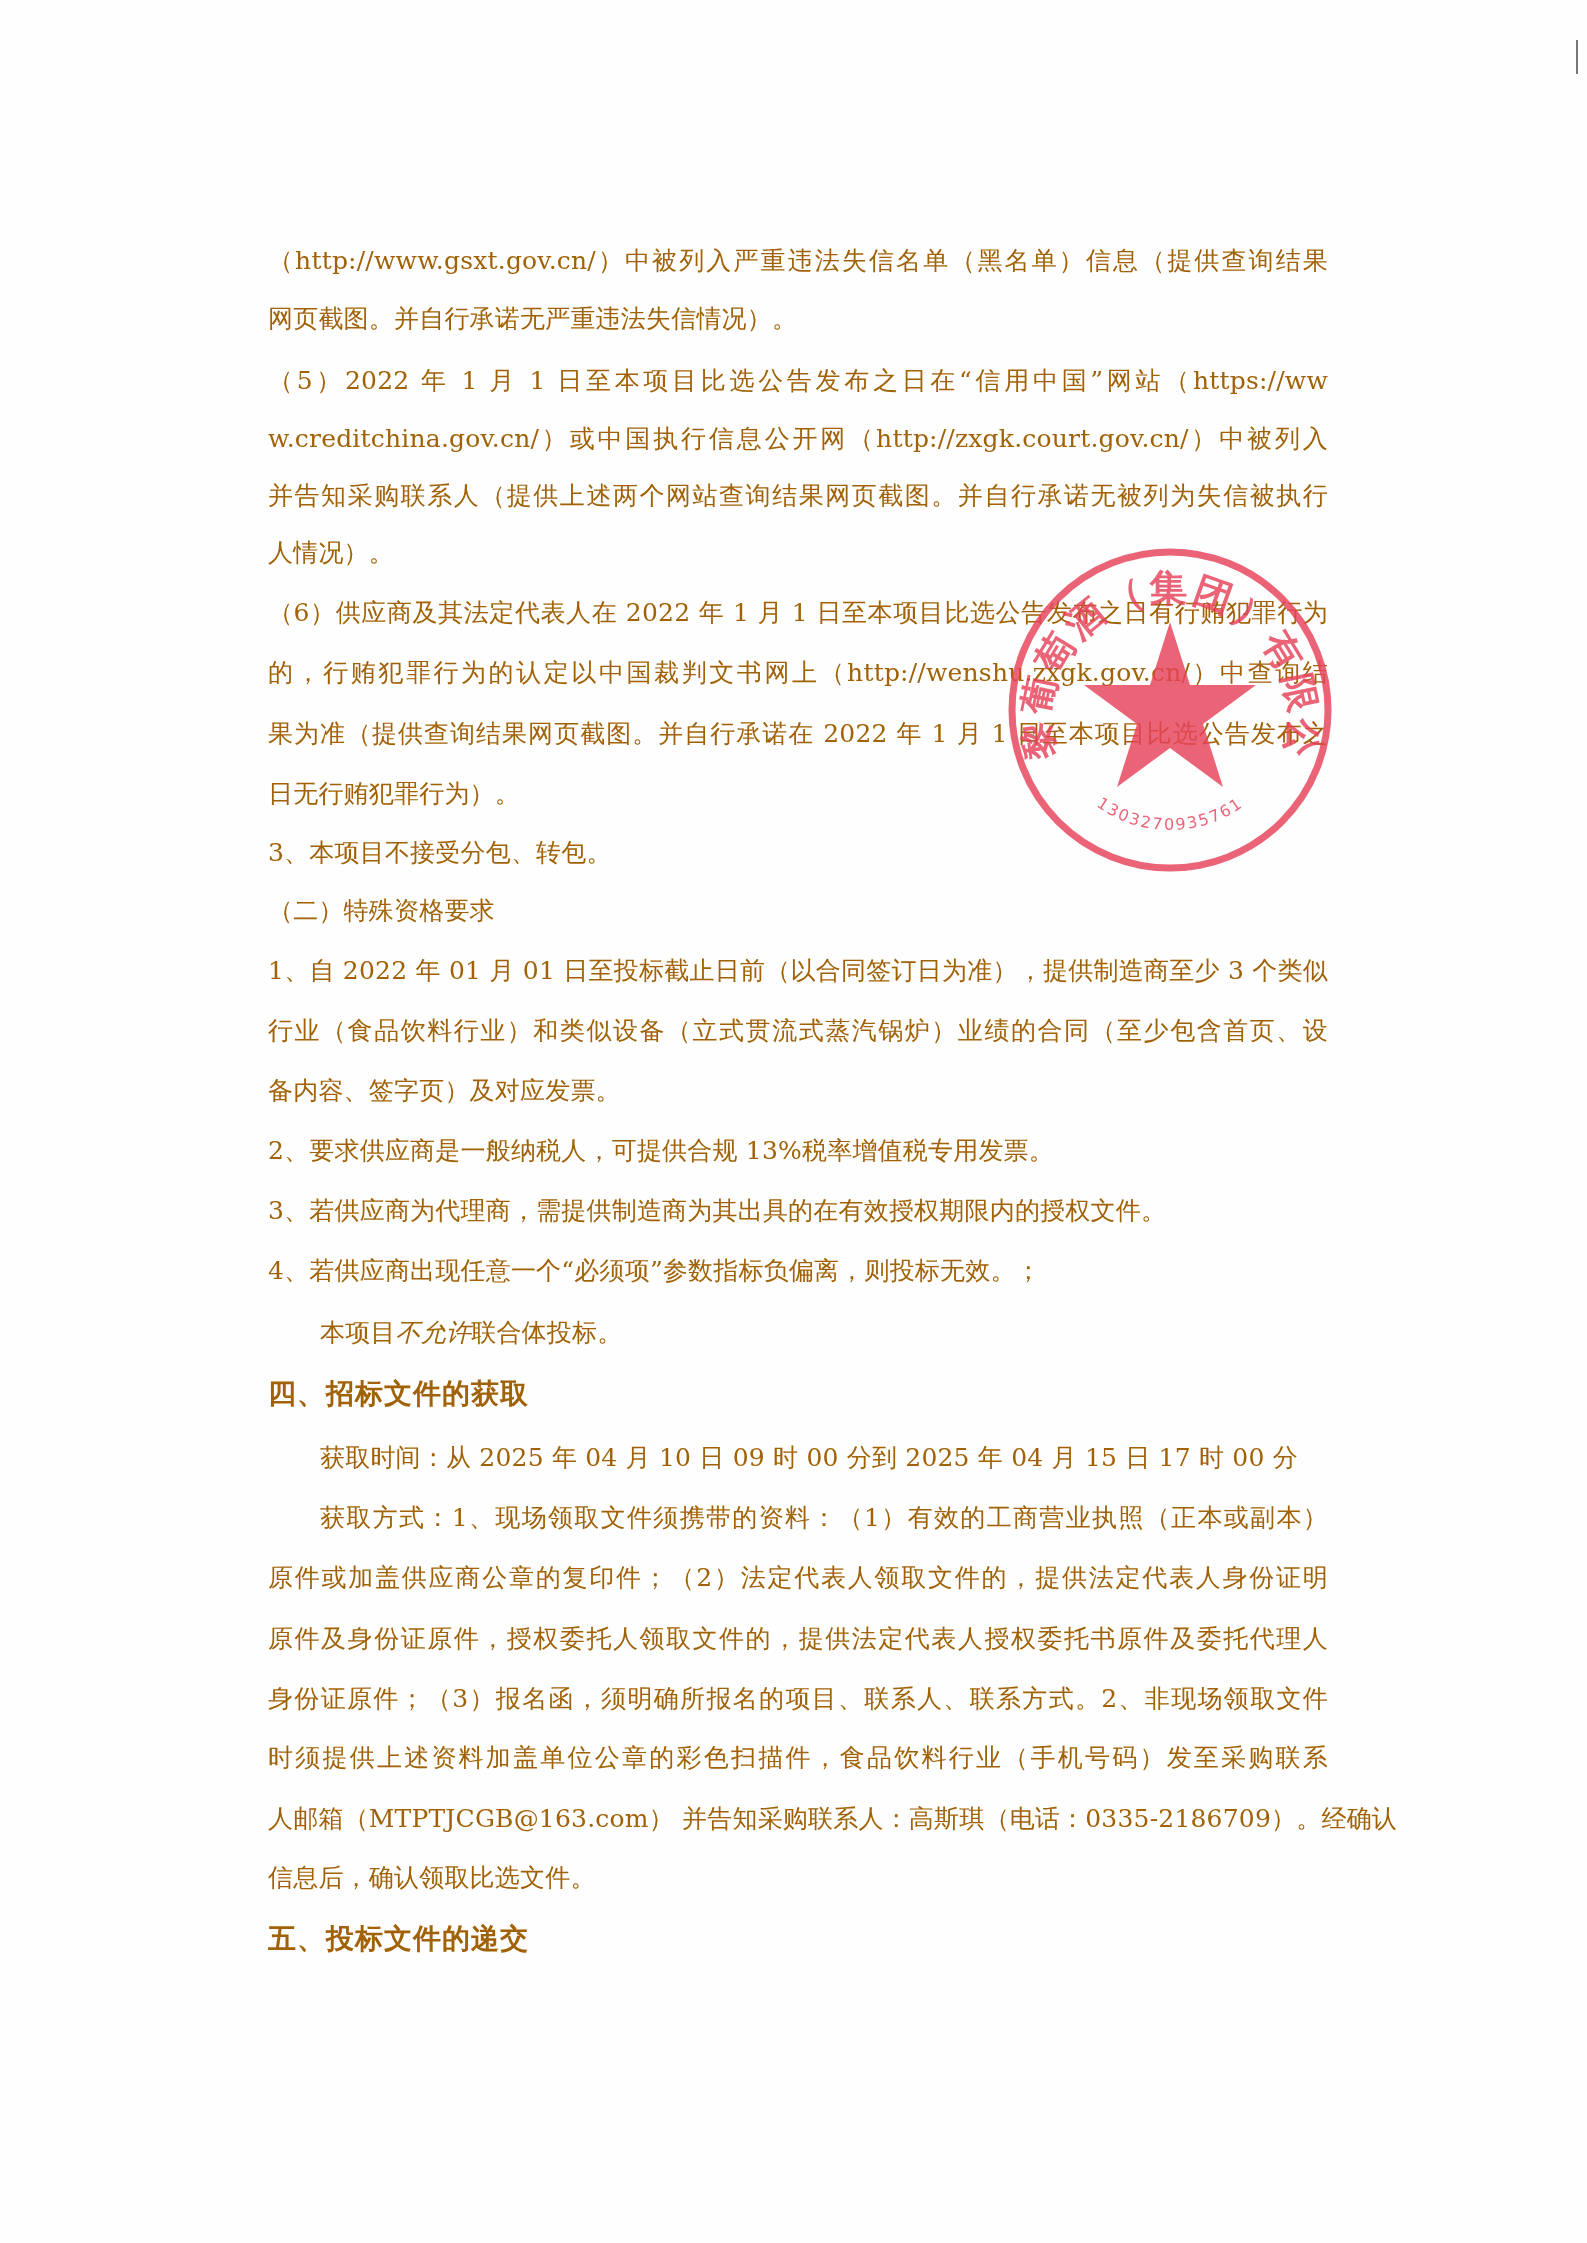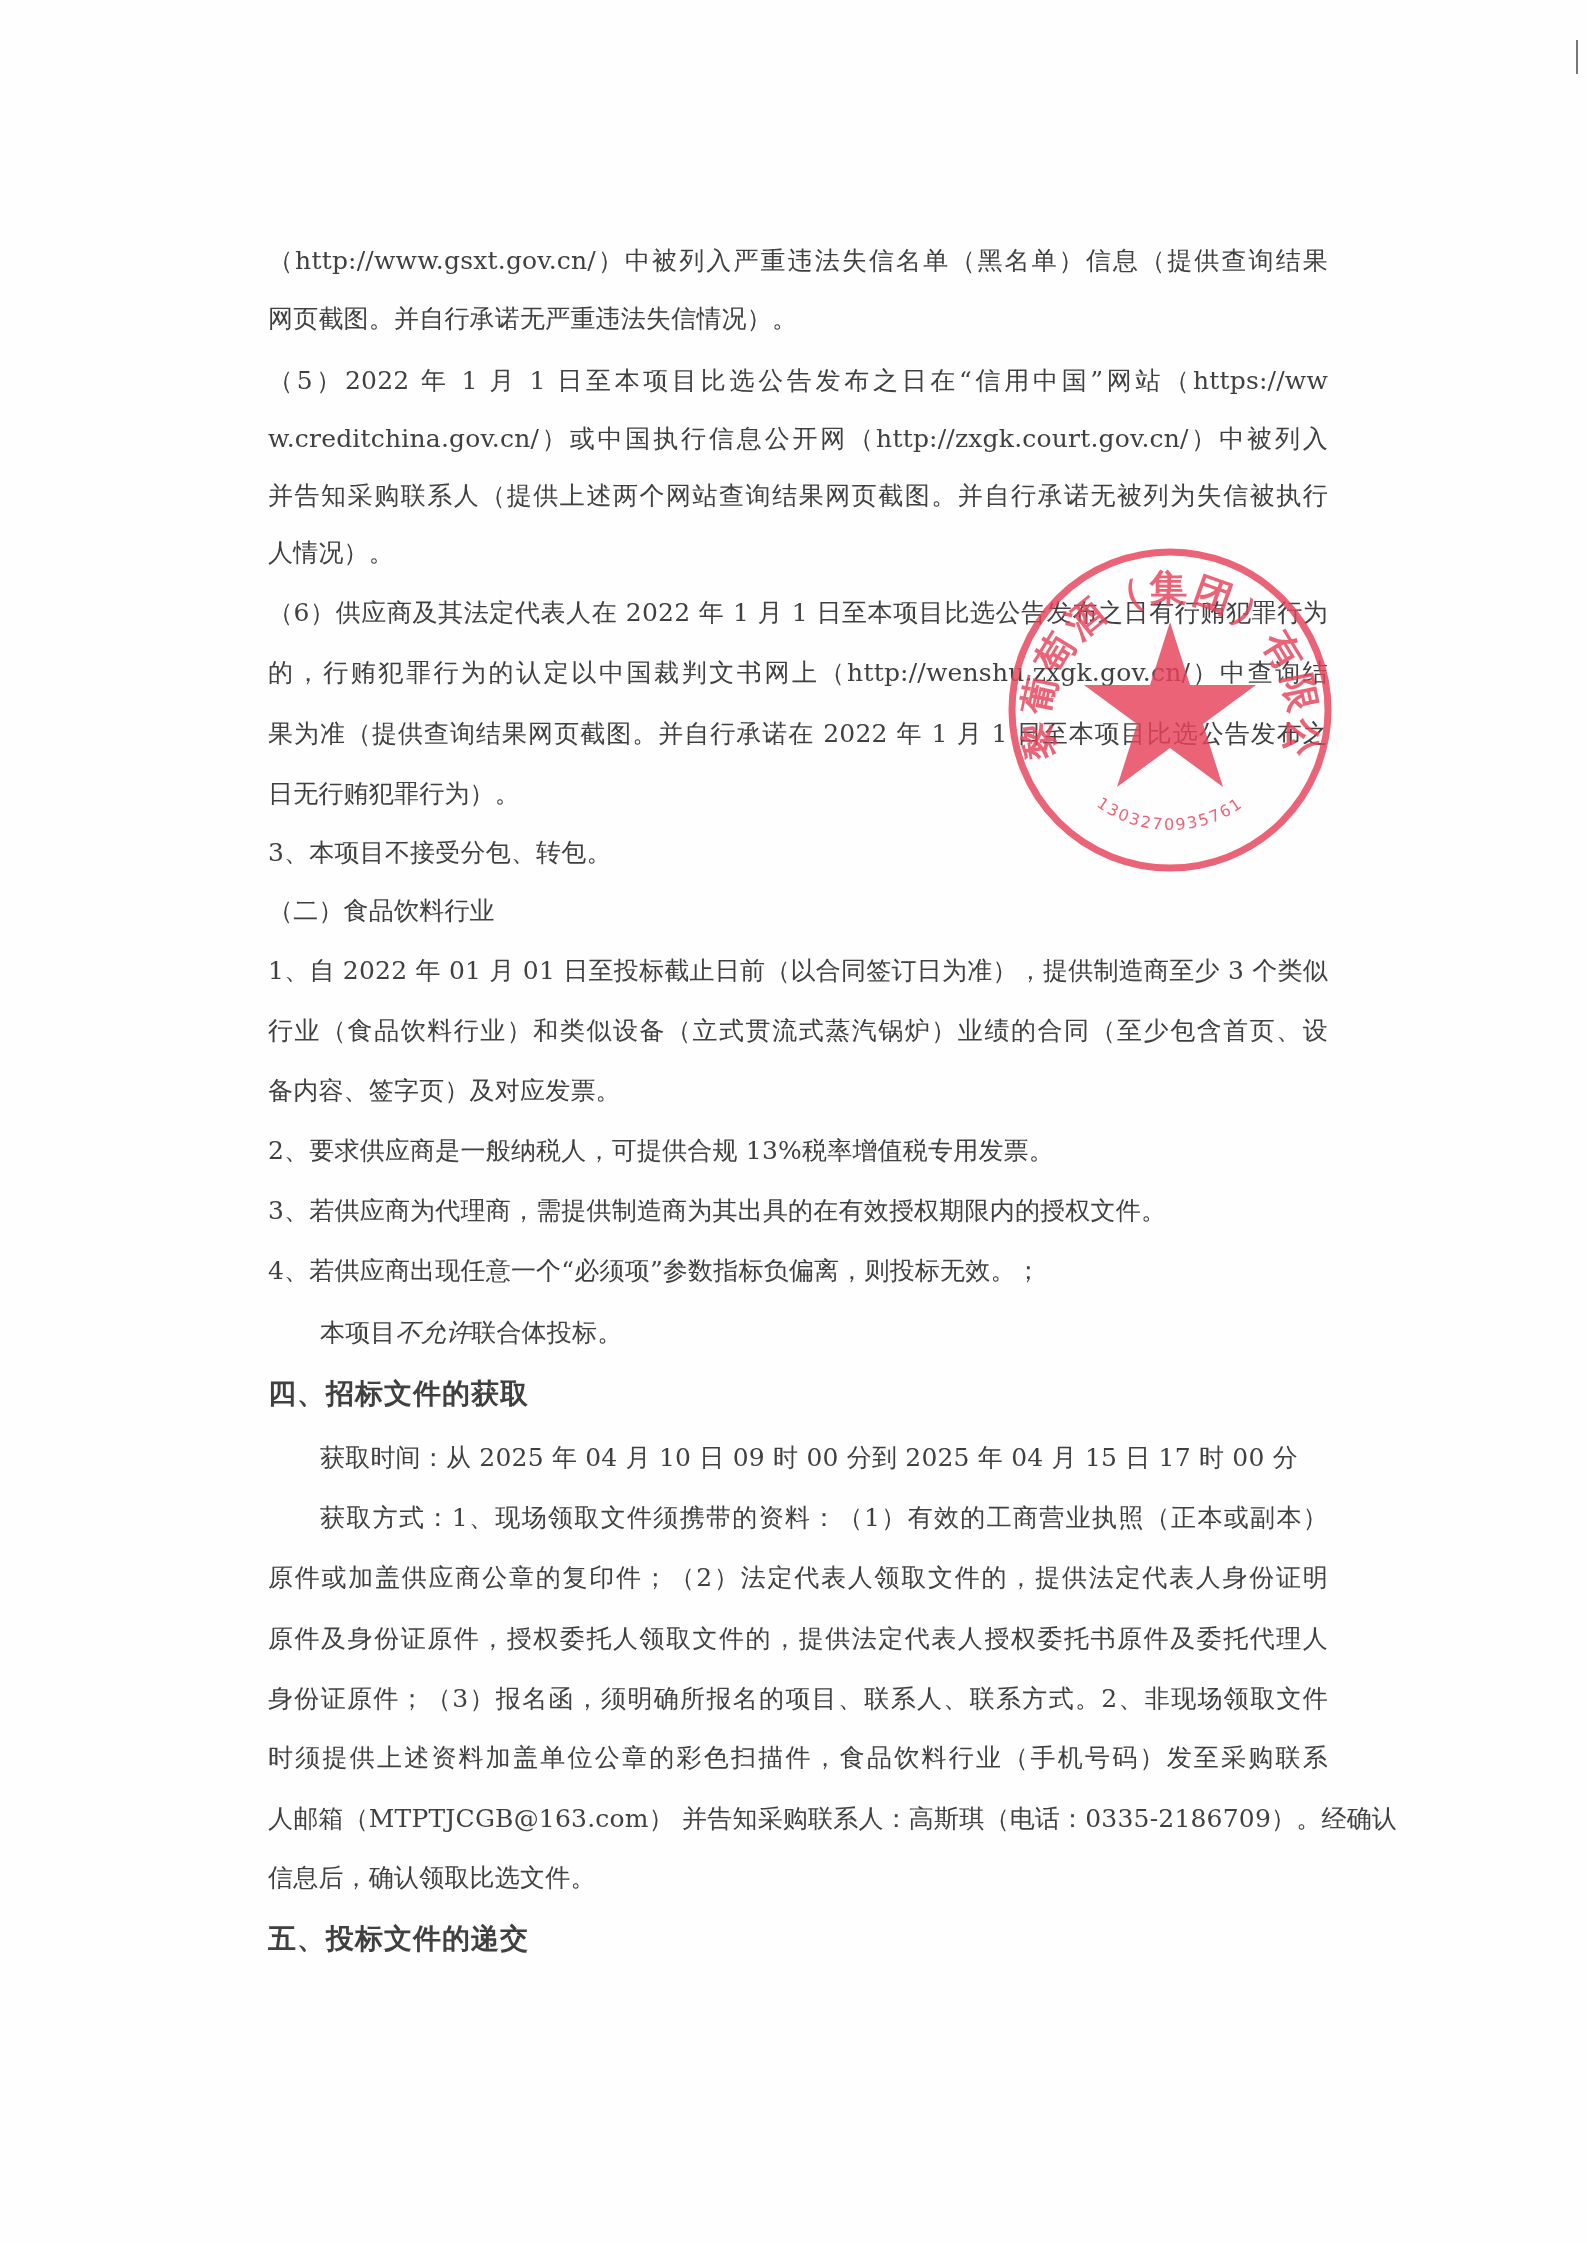--- a/index.html
+++ b/index.html
@@ -1,21 +1,21 @@
 <!DOCTYPE html>
 <html><head>
   <meta charset="utf-8">
   <style>
     html, body { margin: 0; padding: 0; background: #ffffff; }
     body { width: 1587px; height: 2243px; position: relative; overflow: hidden; }
     .page {
       position: absolute; left: 0; top: 0; width: 1587px; height: 2243px;
       background: #fefefe;
       font-family: "DejaVu Serif", "Liberation Serif", serif;
-      color: #404040;
+      color: #a16207;
     }
     .edge-mark { position: absolute; left: 1576px; top: 40px; width: 2px; height: 34px; background: #777; }
     .content { position: absolute; left: 268px; top: 245px; width: 1060px; }
     .line {
       position: absolute; left: 0; width: 1060px;
       font-size: 25px; line-height: 32px; white-space: nowrap; letter-spacing: 0.2px;
       text-align: justify; text-align-last: justify;
     }
     .line.last { text-align: center; text-align-last: left; }
     .indent { padding-left: 52px; box-sizing: border-box; }
@@ -41,21 +41,21 @@
     <div class="line" style="top:178px">w.creditchina.gov.cn/）或中国执行信息公开网（http://zxgk.court.gov.cn/）中被列入</div>
     <div class="line" style="top:235px">并告知采购联系人（提供上述两个网站查询结果网页截图。并自行承诺无被列为失信被执行</div>
     <div class="line last" style="top:292px">人情况）。</div>
 
     <div class="line" style="top:352px">（6）供应商及其法定代表人在 2022 年 1 月 1 日至本项目比选公告发布之日有行贿犯罪行为</div>
     <div class="line" style="top:412px">的，行贿犯罪行为的认定以中国裁判文书网上（http://wenshu.zxgk.gov.cn/）中查询结</div>
     <div class="line" style="top:473px">果为准（提供查询结果网页截图。并自行承诺在 2022 年 1 月 1 日至本项目比选公告发布之</div>
     <div class="line last" style="top:533px">日无行贿犯罪行为）。</div>
 
     <div class="line last" style="top:592px">3、本项目不接受分包、转包。</div>
-    <div class="line last" style="top:650px">（二）食品饮料行业</div>
+    <div class="line last" style="top:650px">（二）特殊资格要求</div>
 
     <div class="line" style="top:710px">1、自 2022 年 01 月 01 日至投标截止日前（以合同签订日为准），提供制造商至少 3 个类似</div>
     <div class="line" style="top:770px">行业（食品饮料行业）和类似设备（立式贯流式蒸汽锅炉）业绩的合同（至少包含首页、设</div>
     <div class="line last" style="top:830px">备内容、签字页）及对应发票。</div>
 
     <div class="line last" style="top:890px">2、要求供应商是一般纳税人，可提供合规 13%税率增值税专用发票。</div>
     <div class="line last" style="top:950px">3、若供应商为代理商，需提供制造商为其出具的在有效授权期限内的授权文件。</div>
     <div class="line last" style="top:1010px">4、若供应商出现任意一个“必须项”参数指标负偏离，则投标无效。；</div>
 
     <div class="line last indent" style="top:1072px">

